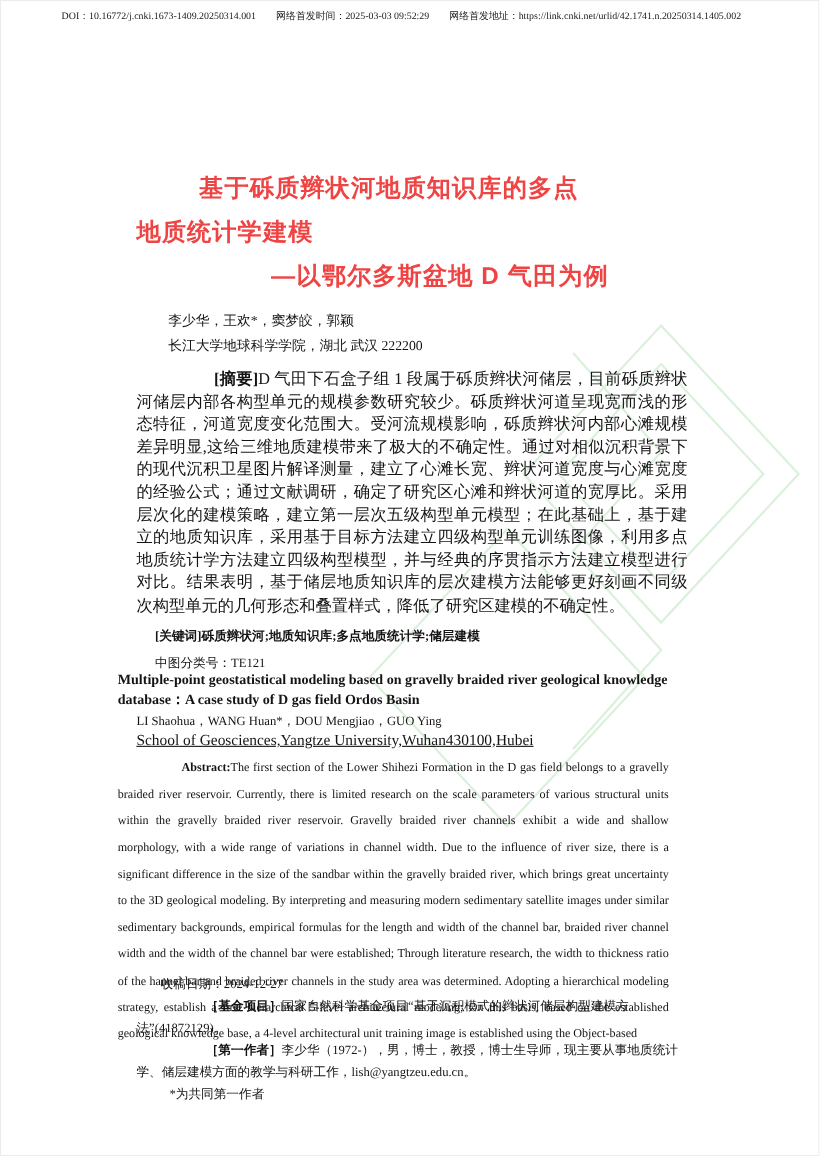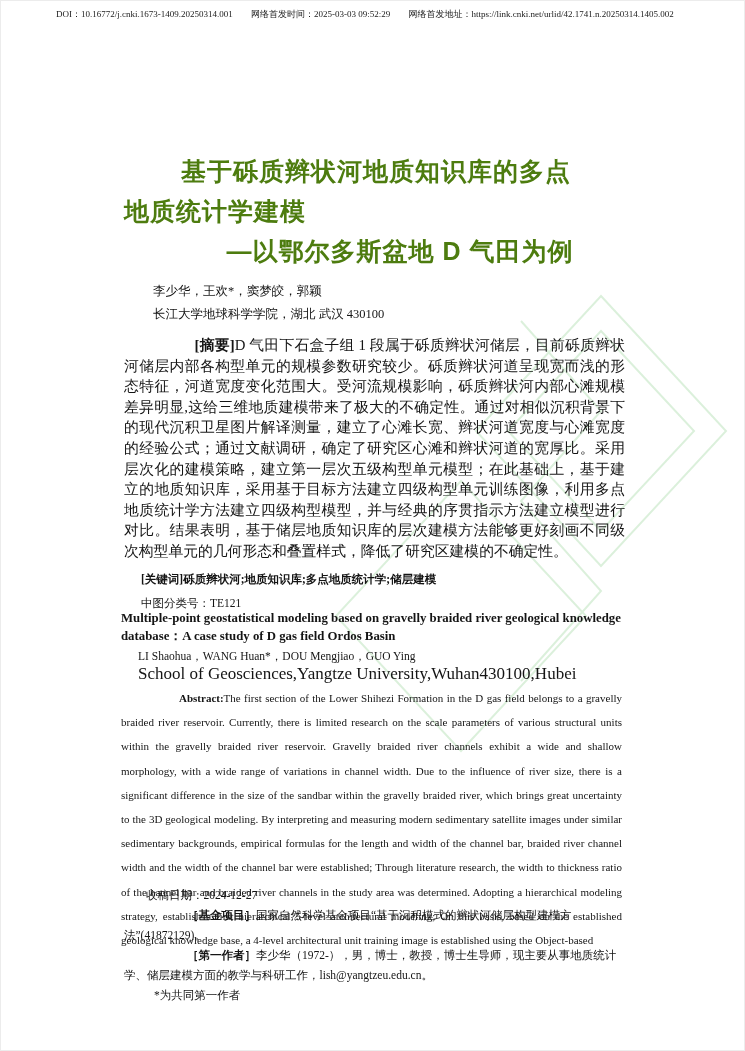--- a/index.html
+++ b/index.html
@@ -18,44 +18,44 @@
     pointer-events:none;
   }
   .header {
     position:absolute; top:7px; left:55px; width:685px;
     font-size:9px; white-space:nowrap; color:#1a1a1a;
   }
   .header span { margin-right:16px; }
   .title-block {
     position:absolute; top:150px; left:123px; width:505px;
     font-family:"Liberation Sans","DejaVu Sans",sans-serif;
-    font-weight:bold; font-size:25px; line-height:40px;
-    letter-spacing:1px; color:#4d7c0f;
+    font-weight:bold; font-size:22px; line-height:40px;
+    letter-spacing:1px; color:#ef4444;
   }
   .title-l1 { padding-left:57px; }
   .title-l3 { padding-left:47px;text-align:center; }
   .byline {
     position:absolute; top:279px; left:152px; width:480px;
     font-size:12.5px; line-height:23px;
   }
   .abstract-cn {
     position:absolute; top:334px; left:123px; width:501px;
     font-size:14.8px; line-height:20.6px; text-align:justify;
   }
   .abstract-cn p { margin:0; text-indent:2em; }
   .lbl-bold { font-weight:bold;padding-left:41px; }
   .kw-block {
     position:absolute; top:566px; left:140px; width:484px;
     font-size:11.5px; line-height:24px;
   }
   .kw-line { font-weight:bold; }
-  .en-block { position:absolute; top:608px; left:120px; width:501px; }
+  .en-block { position:absolute; top:608px; left:106px; width:501px; }
   .en-title { font-weight:bold; font-size:12.8px; line-height:18px; margin:0; }
   .en-authors { font-size:11.5px; line-height:18px; margin:2px 0 0 0; padding-left:17px; }
-  .en-school  { font-size:17px; line-height:18px; margin:0; padding-left:17px; }
+  .en-school  { font-size:14px; line-height:18px; margin:0; padding-left:17px;text-decoration:underline; }
   .en-abstract {
     font-size:11px; line-height:24.2px; text-align:justify;
     text-indent:17px; margin:3px 0 0 0;
   }
   .footnotes {
     position:absolute; top:884px; left:123px; width:505px;
     font-size:11.5px; line-height:20px;
   }
   .footnotes p { margin:0; }
   .fn-indent { text-indent:22px; }
@@ -80,21 +80,21 @@
   </div>
 
   <div class="title-block">
     <div class="title-l1">基于砾质辫状河地质知识库的多点</div>
     <div class="title-l2">地质统计学建模</div>
     <div class="title-l3">—以鄂尔多斯盆地 D 气田为例</div>
   </div>
 
   <div class="byline">
     <div>李少华，王欢*，窦梦皎，郭颖</div>
-    <div>长江大学地球科学学院，湖北 武汉 430100</div>
+    <div>长江大学地球科学学院，湖北 武汉 222200</div>
   </div>
 
   <div class="abstract-cn">
     <p>
       <span class="lbl-bold">[摘要]</span><span>D 气田下石盒子组 1 段属于砾质辫状河储层，目前砾质辫状河储层内部各构型单元的规模参数研究较少。砾质辫状河道呈现宽而浅的形态特征，河道宽度变化范围大。受河流规模影响，砾质辫状河内部心滩规模差异明显,这给三维地质建模带来了极大的不确定性。通过对相似沉积背景下的现代沉积卫星图片解译测量，建立了心滩长宽、辫状河道宽度与心滩宽度的经验公式；通过文献调研，确定了研究区心滩和辫状河道的宽厚比。采用层次化的建模策略，建立第一层次五级构型单元模型；在此基础上，基于建立的地质知识库，采用基于目标方法建立四级构型单元训练图像，利用多点地质统计学方法建立四级构型模型，并与经典的序贯指示方法建立模型进行对比。结果表明，基于储层地质知识库的层次建模方法能够更好刻画不同级次构型单元的几何形态和叠置样式，降低了研究区建模的不确定性。</span>
     </p>
   </div>
 
   <div class="kw-block">
     <div class="kw-line">

